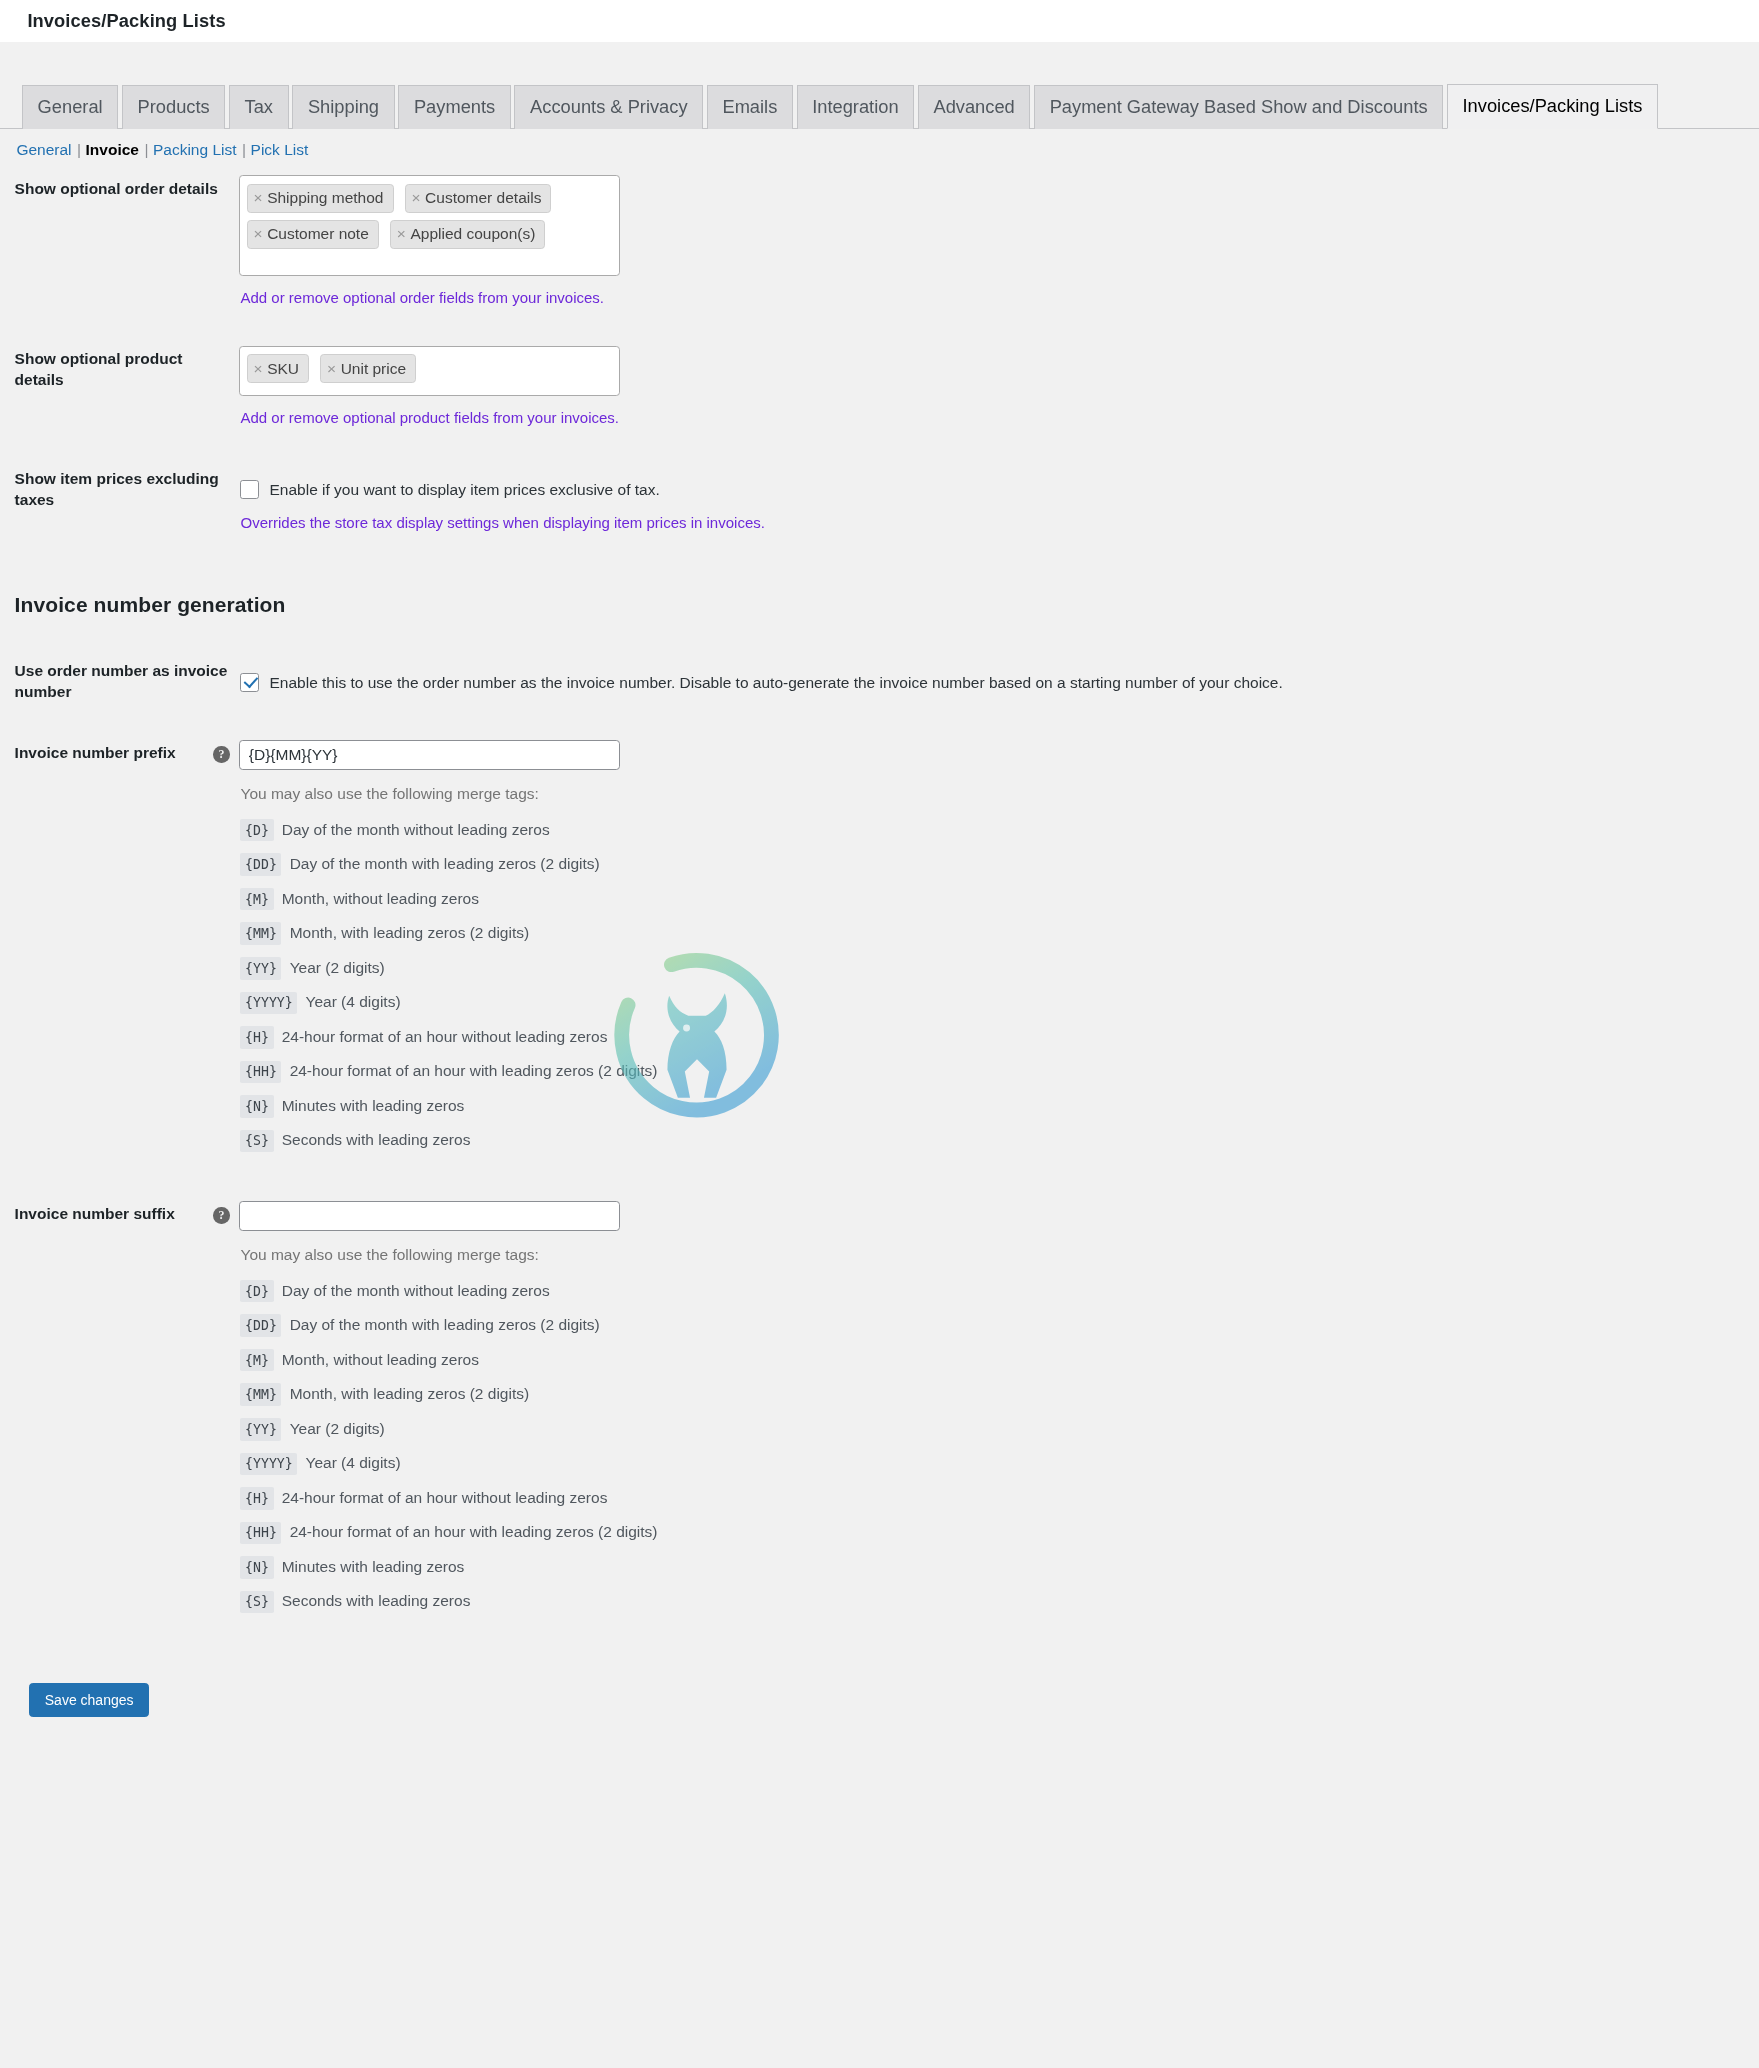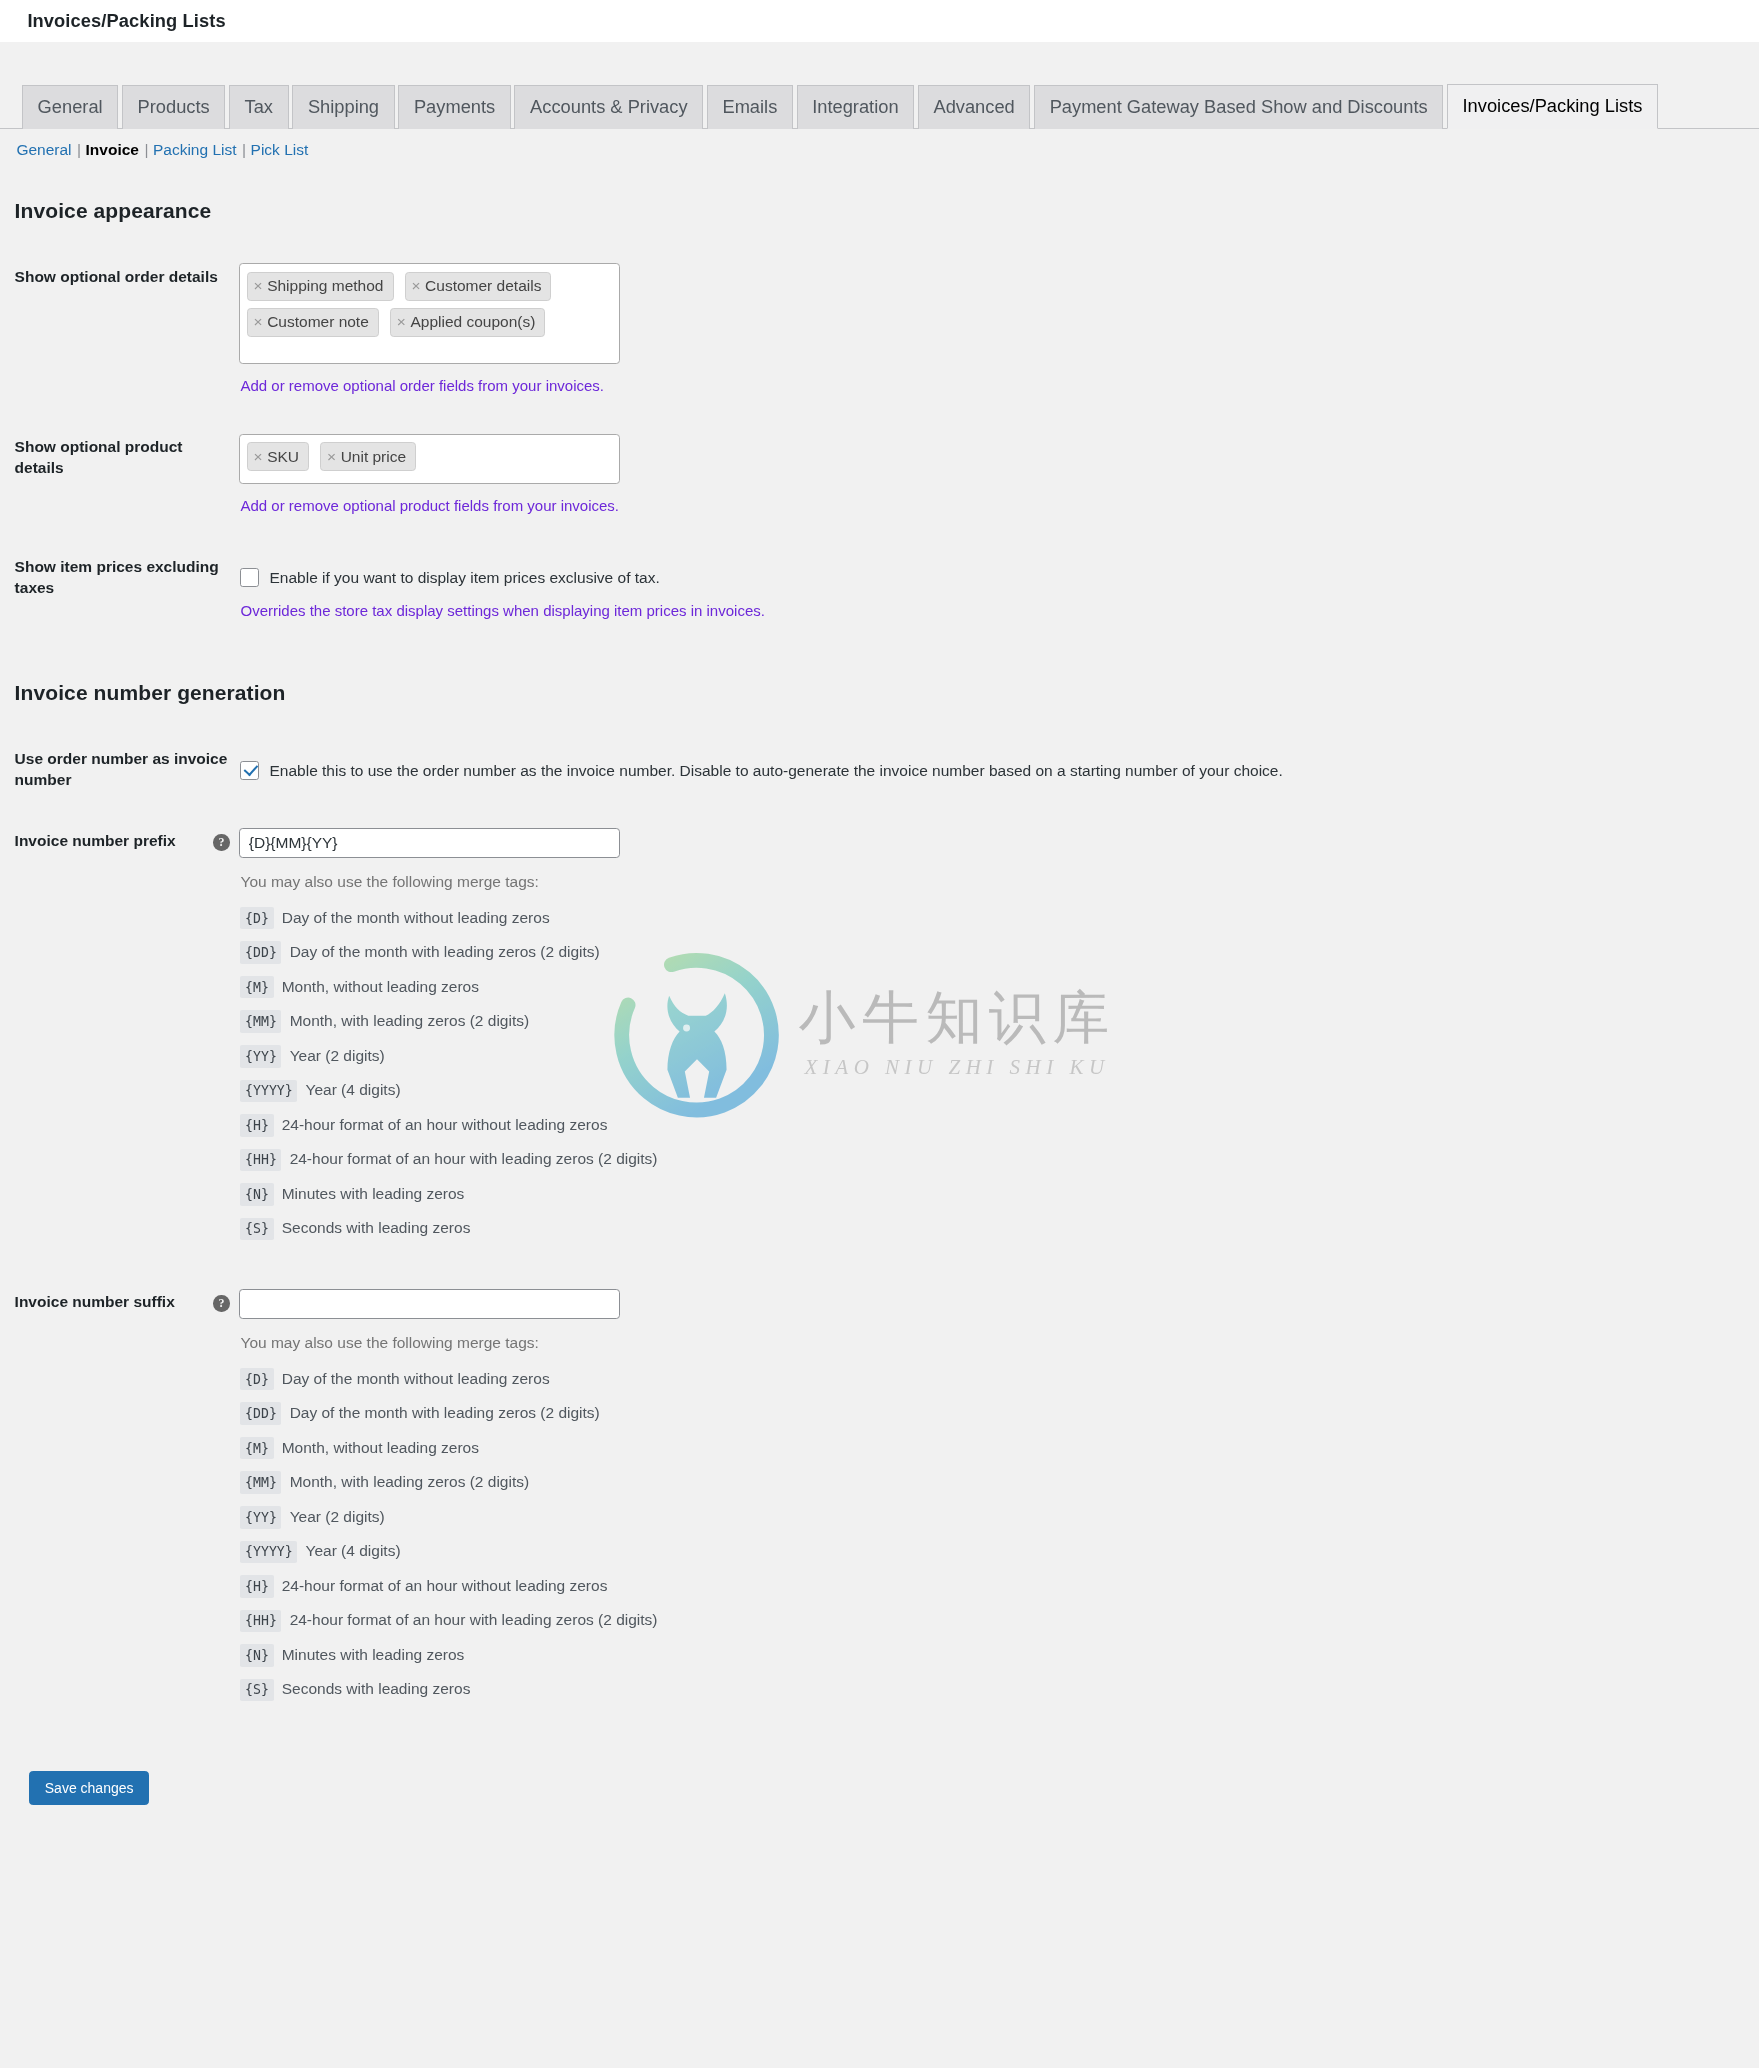--- a/index.html
+++ b/index.html
@@ -351,21 +351,20 @@
       <a>Packing List</a>
       <span class="sep">|</span>
     </li>
     <li>
       <a>Pick List</a>
     </li>
   </ul>
 
   <div class="content">
 
-    <h2 class="section-title">Invoice appearance</h2>
 
     <table class="form-table">
       <tbody>
 
         <tr>
           <th>
             <div class="label-wrap">
               <span>Show optional order details</span>
             </div>
           </th>
@@ -580,18 +579,14 @@
         <stop offset="0%" stop-color="#63c3bb"></stop>
         <stop offset="100%" stop-color="#3f9fd2"></stop>
       </linearGradient>
     </defs>
     <path d="M100 14 A86 86 0 1 1 99 14" fill="none" stroke="url(#ringGrad)" stroke-width="17" stroke-linecap="round" transform="rotate(-20 100 100)" stroke-dasharray="470 70"></path>
     <path d="M68 55 C62 72 70 88 80 96 C72 104 66 120 66 140 L78 172 L92 172 L86 142
              L100 128 L114 142 L108 172 L122 172 L134 140 C134 118 128 104 120 96
              C132 86 138 70 132 52 C126 66 118 74 110 78 L90 78 C80 74 74 68 68 55 Z" fill="url(#bullGrad)"></path>
     <circle cx="88" cy="92" r="4" fill="#ffffff" opacity=".75"></circle>
   </svg>
-  <div class="wm-text">
-    <div class="wm-cn">小牛知识库</div>
-    <div class="wm-py">XIAO NIU ZHI SHI KU</div>
-  </div>
 </div>
 
 
 </body></html>

